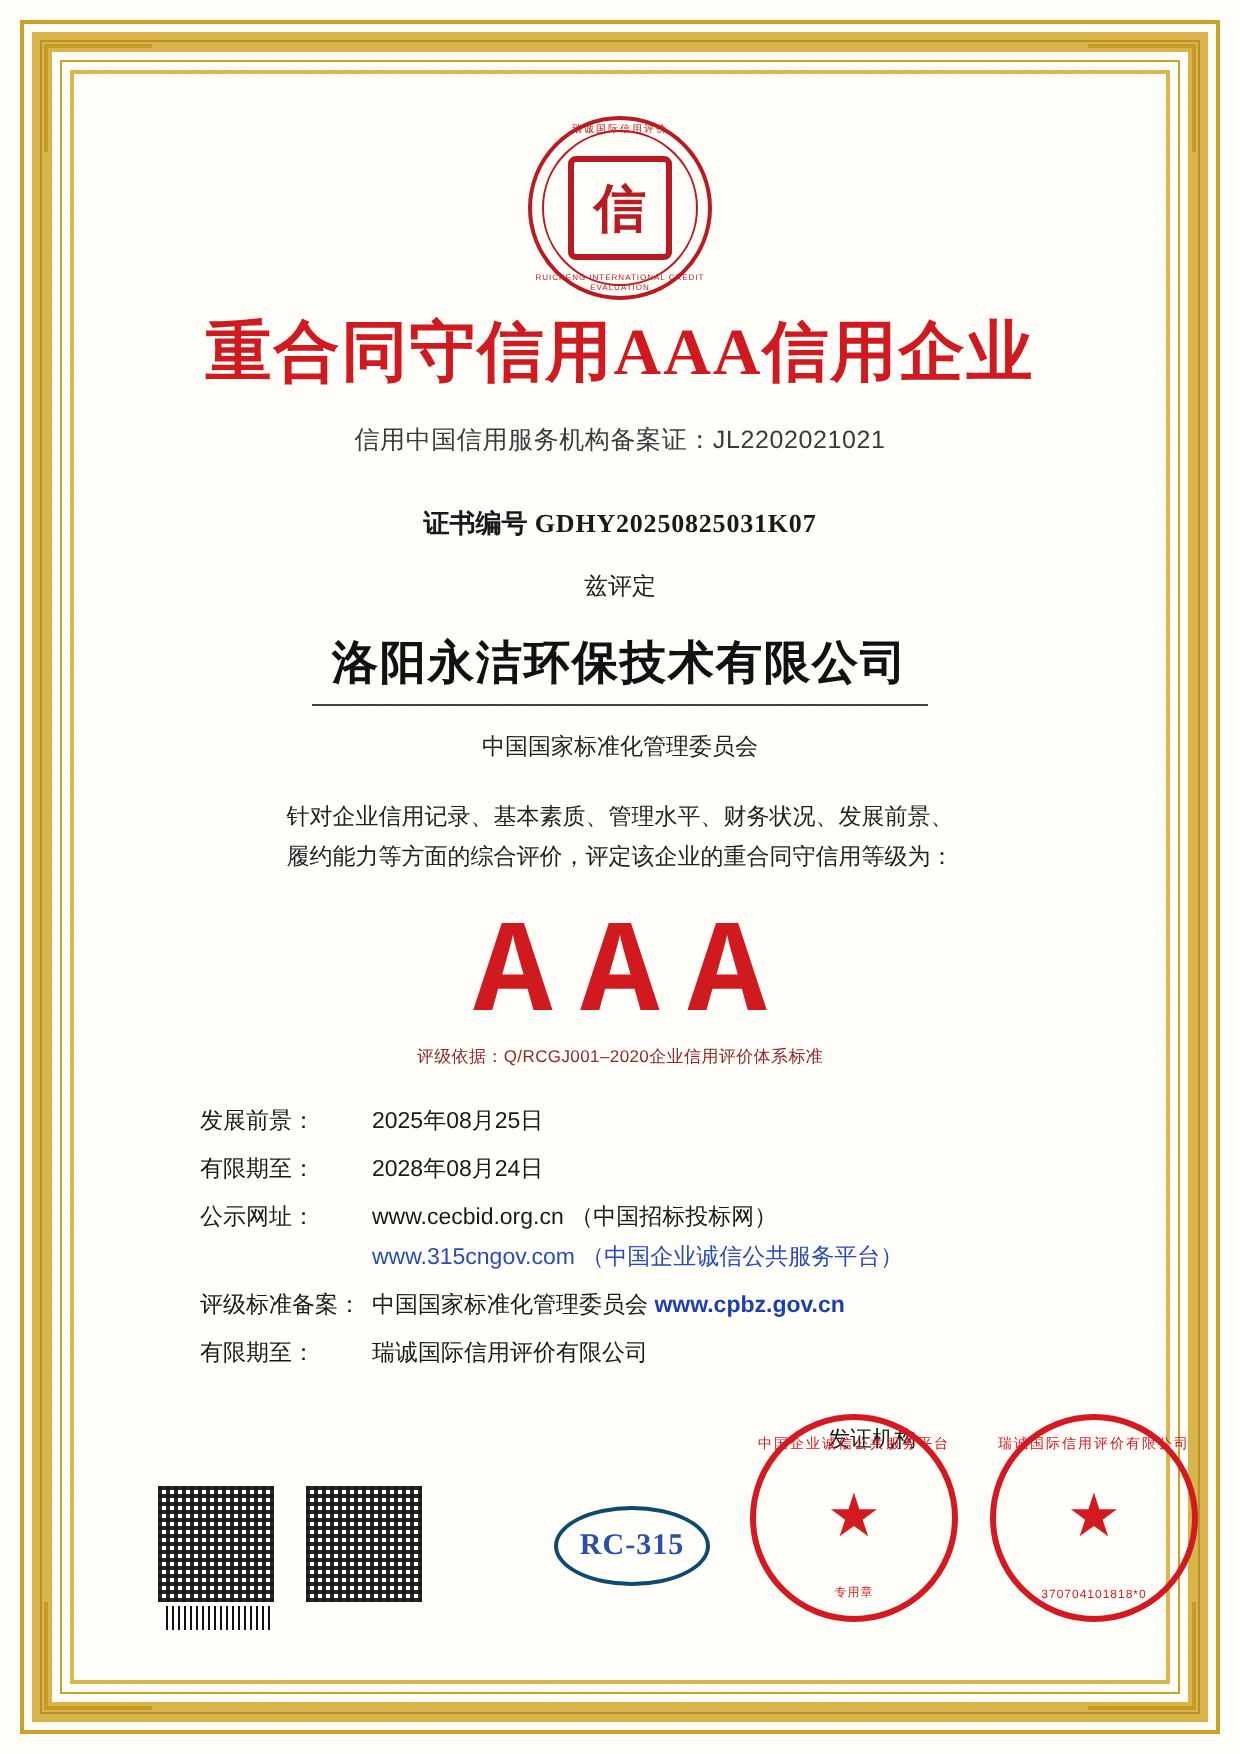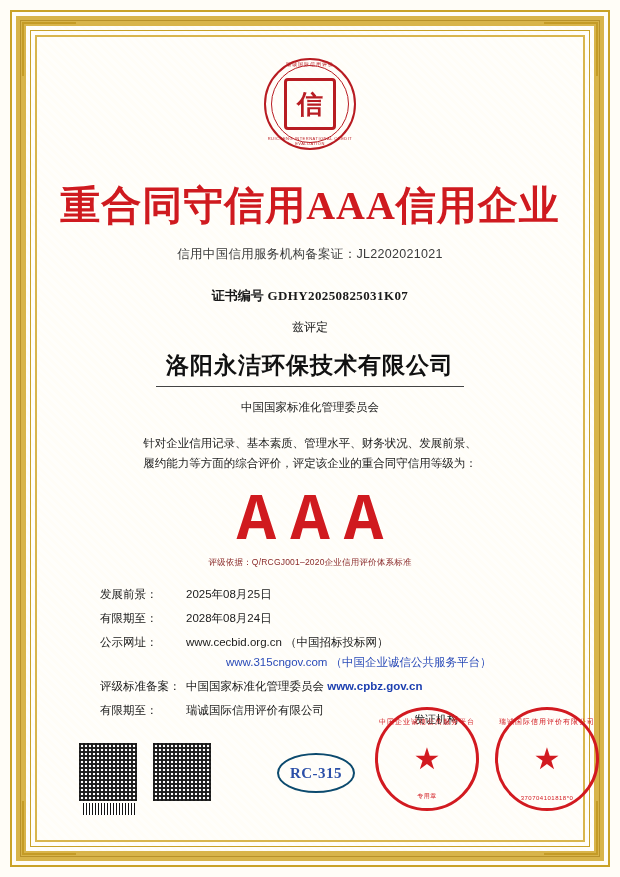--- a/index.html
+++ b/index.html
@@ -114,23 +114,23 @@
   }
   .emblem-bottom-text {
     position: absolute;
     bottom: 4px; left: 0; right: 0;
     font-size: 4px;
     color: #b81c22;
     letter-spacing: 0.5px;
   }
 
   .main-title {
-    margin-top: 28px;
+    margin-top: 4px;
     font-family: "Liberation Serif", serif;
-    font-size: 40px;
+    font-size: 33px;
     font-weight: bold;
     color: #cf1a1f;
     letter-spacing: 1px;
   }
   .record-line {
     margin-top: 13px;
     font-size: 12.5px;
     color: #3a3a3a;
     letter-spacing: 0.3px;
   }
@@ -204,21 +204,21 @@
     width: 86px;
     flex: 0 0 86px;
   }
   .detail-row .dvalue {
     flex: 1 1 auto;
   }
   .sub-site {
     margin: -4px 0 9px 86px;
     font-size: 11.5px;
   }
-  .sub-site .blue { color: #2a4bb8; margin-left: 40px; }
+  .sub-site .blue { color: #2a4bb8; }
   .bold-blue { color: #1c3fb0; font-weight: bold; margin-top: 40px; }
 
   
   .footer {
     position: absolute;
     left: 0; right: 0; bottom: 4px;
     height: 120px;
   }
   .qr {
     position: absolute;

